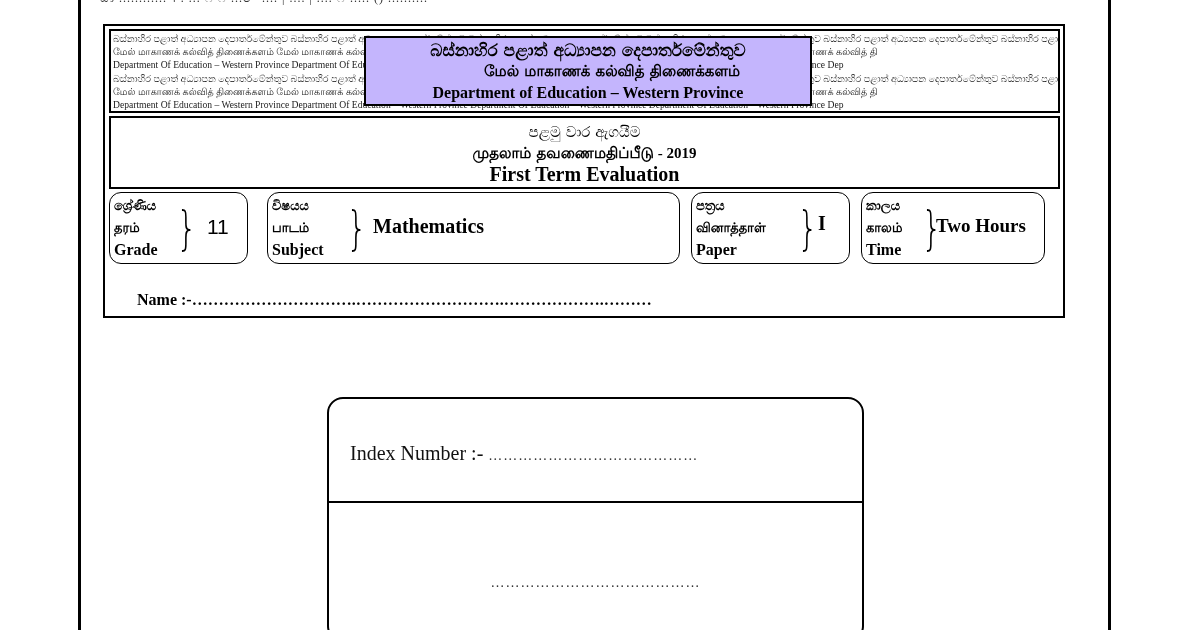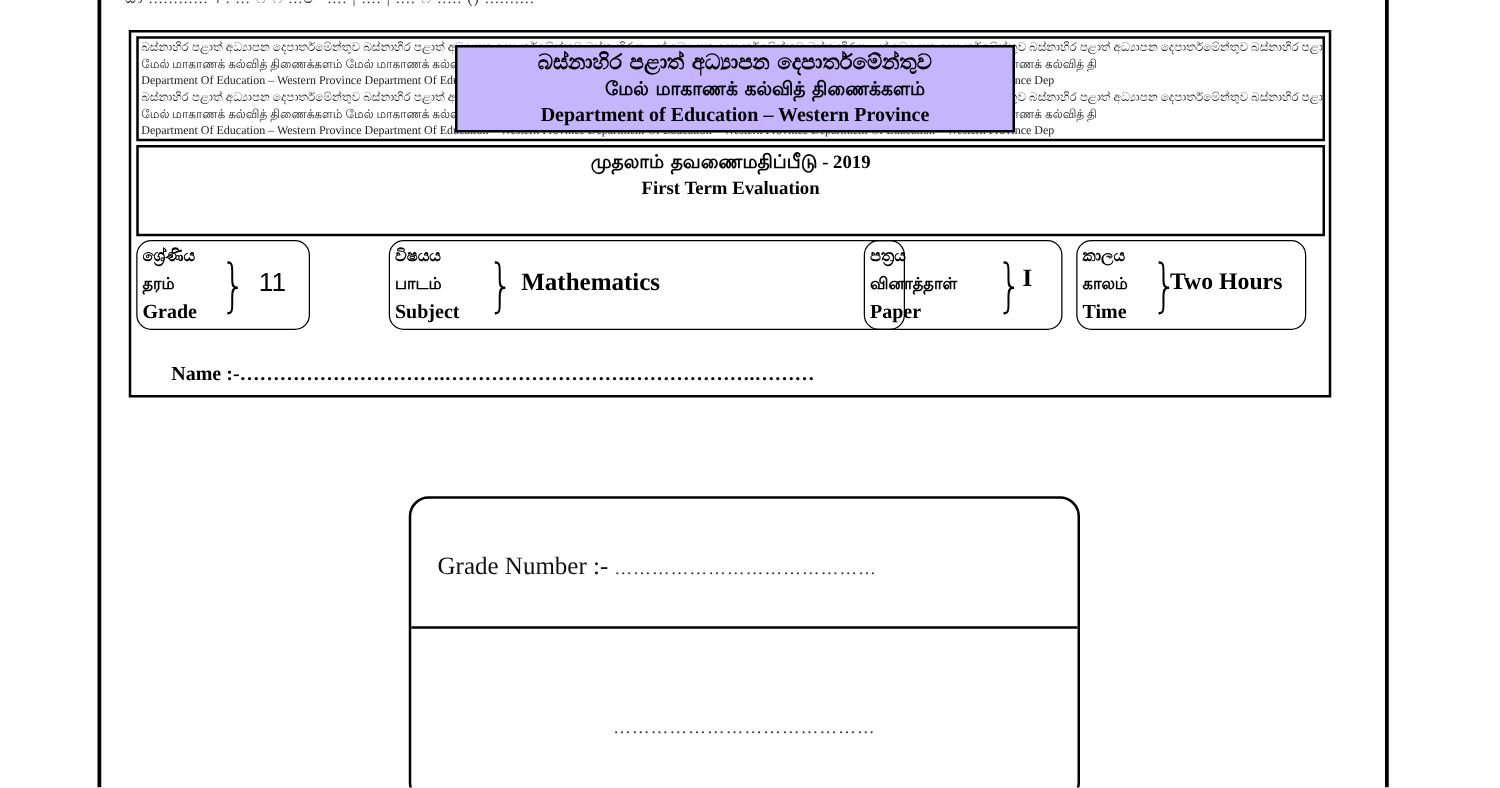--- a/index.html
+++ b/index.html
@@ -40,21 +40,21 @@
   .banner-center .ta { font-size: 15px; font-weight: bold; font-family: "DejaVu Sans", sans-serif; padding-left: 48px; }
   .banner-center .en { font-size: 16px; font-weight: bold; }
 
   .eval-box {
     position: absolute; left: 4px; top: 90px; width: 951px; height: 73px;
     border: 2px solid #000; box-sizing: border-box; text-align: center;
   }
   .eval-box .si { font-size: 15px; margin-top: 4px; line-height: 20px; font-family: "DejaVu Sans", sans-serif; }
   .eval-box .ta { font-size: 15px; font-weight: bold; line-height: 22px; }
   .eval-box .ta .label { font-family: "DejaVu Sans", sans-serif; }
-  .eval-box .en { font-size: 15px; font-weight: bold; line-height: 20px; }
+  .eval-box .en { font-size: 20px; font-weight: bold; line-height: 20px; }
 
   .info-row { position: absolute; left: 0; top: 166px; width: 958px; height: 76px; }
   .info-box {
     position: absolute; top: 0; height: 72px; border: 1.5px solid #000; border-radius: 12px;
     box-sizing: border-box;
   }
   .info-labels { position: absolute; left: 4px; top: 2px; line-height: 22px; }
   .info-labels .l1, .info-labels .l2 { font-size: 13px; font-weight: bold; font-family: "DejaVu Sans", sans-serif; }
   .info-labels .l3 { font-size: 16px; font-weight: bold; }
   .brace { position: absolute; top: 10px; font-size: 46px; font-weight: 300; line-height: 50px; font-family: "DejaVu Sans", sans-serif; transform: scaleX(0.7); }
@@ -104,37 +104,38 @@
         </div>
     </div>
     <div class="banner-center">
       <div class="si">බස්නාහිර පළාත් අධ්‍යාපන දෙපාර්තමේන්තුව</div>
       <div class="ta">மேல் மாகாணக் கல்வித்   திணைக்களம்</div>
       <div class="en">Department of  Education – Western Province</div>
     </div>
   </div>
 
   <div class="eval-box">
+    <div class="si">පළමු වාර ඇගයීම</div>
     <div class="ta"><span class="label">முதலாம் தவணைமதிப்பீடு</span><span> - 2019</span></div>
     <div class="en">First Term Evaluation</div>
   </div>
 
   <div class="info-row">
 
     <div class="info-box" style="left:4px; width:139px;">
       <div class="info-labels">
         <div class="l1">ශ්‍රේණිය</div>
         <div class="l2">தரம்</div>
         <div class="l3">Grade</div>
       </div>
       <div class="brace" style="left:62px;">}</div>
       <div class="info-value sans" style="left:97px;">11</div>
     </div>
 
-    <div class="info-box" style="left:162px; width:413px;margin-left:44px;">
+    <div class="info-box" style="left:162px; width:413px;">
       <div class="info-labels">
         <div class="l1">විෂයය</div>
         <div class="l2">பாடம்</div>
         <div class="l3">Subject</div>
       </div>
       <div class="brace" style="left:74px;">}</div>
       <div class="info-value" style="left:105px;">Mathematics</div>
     </div>
 
     <div class="info-box" style="left:586px; width:159px;">
@@ -158,17 +159,17 @@
     </div>
   </div>
 
   <div class="name-line">
     <span>Name :-</span><span>………………………….……………………….……………….………</span>
   </div>
 </div>
 
 <div class="index-box">
   <div class="index-label">
-    <span>Grade Number :- </span><span style="font-size:14px; letter-spacing:1px; color:#333;">……………………………………</span>
+    <span>Index Number :- </span><span style="font-size:14px; letter-spacing:1px; color:#333;">……………………………………</span>
   </div>
   <div class="index-divider"></div>
   <div class="sig-dots">……………………………………</div>
 </div>
 
 </body></html>

